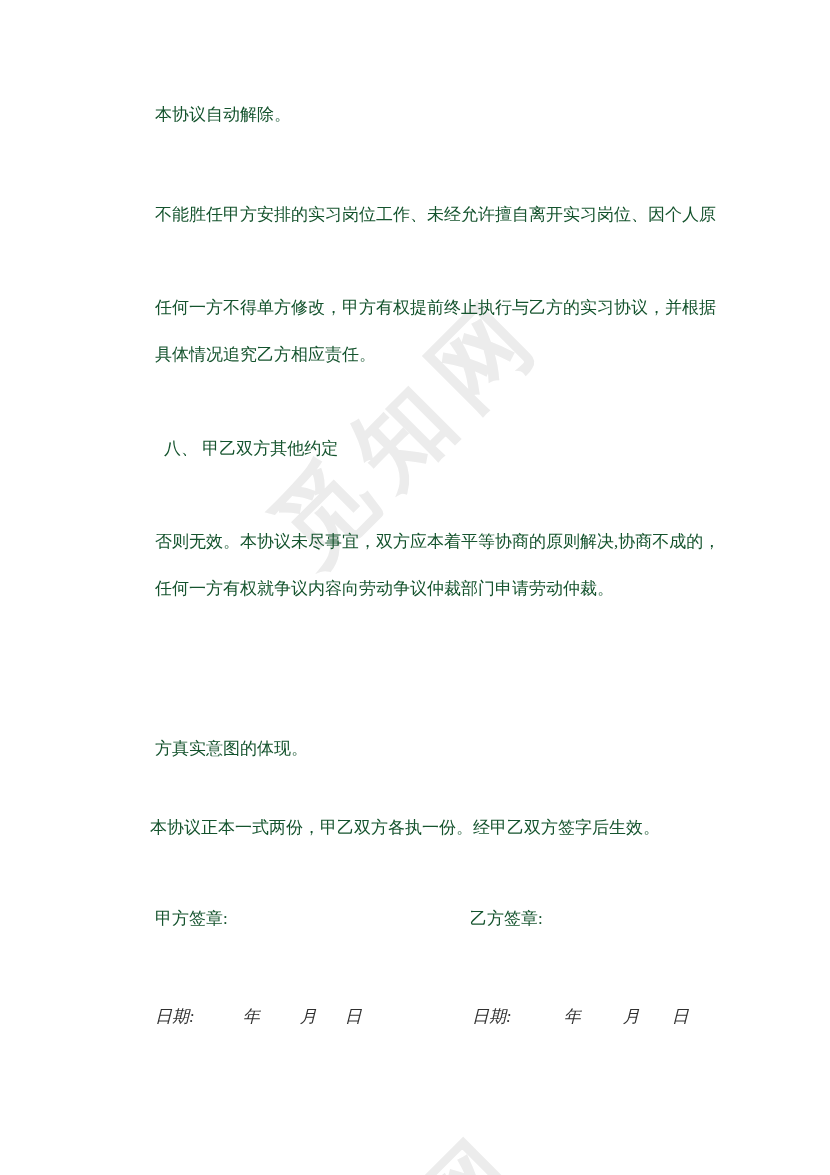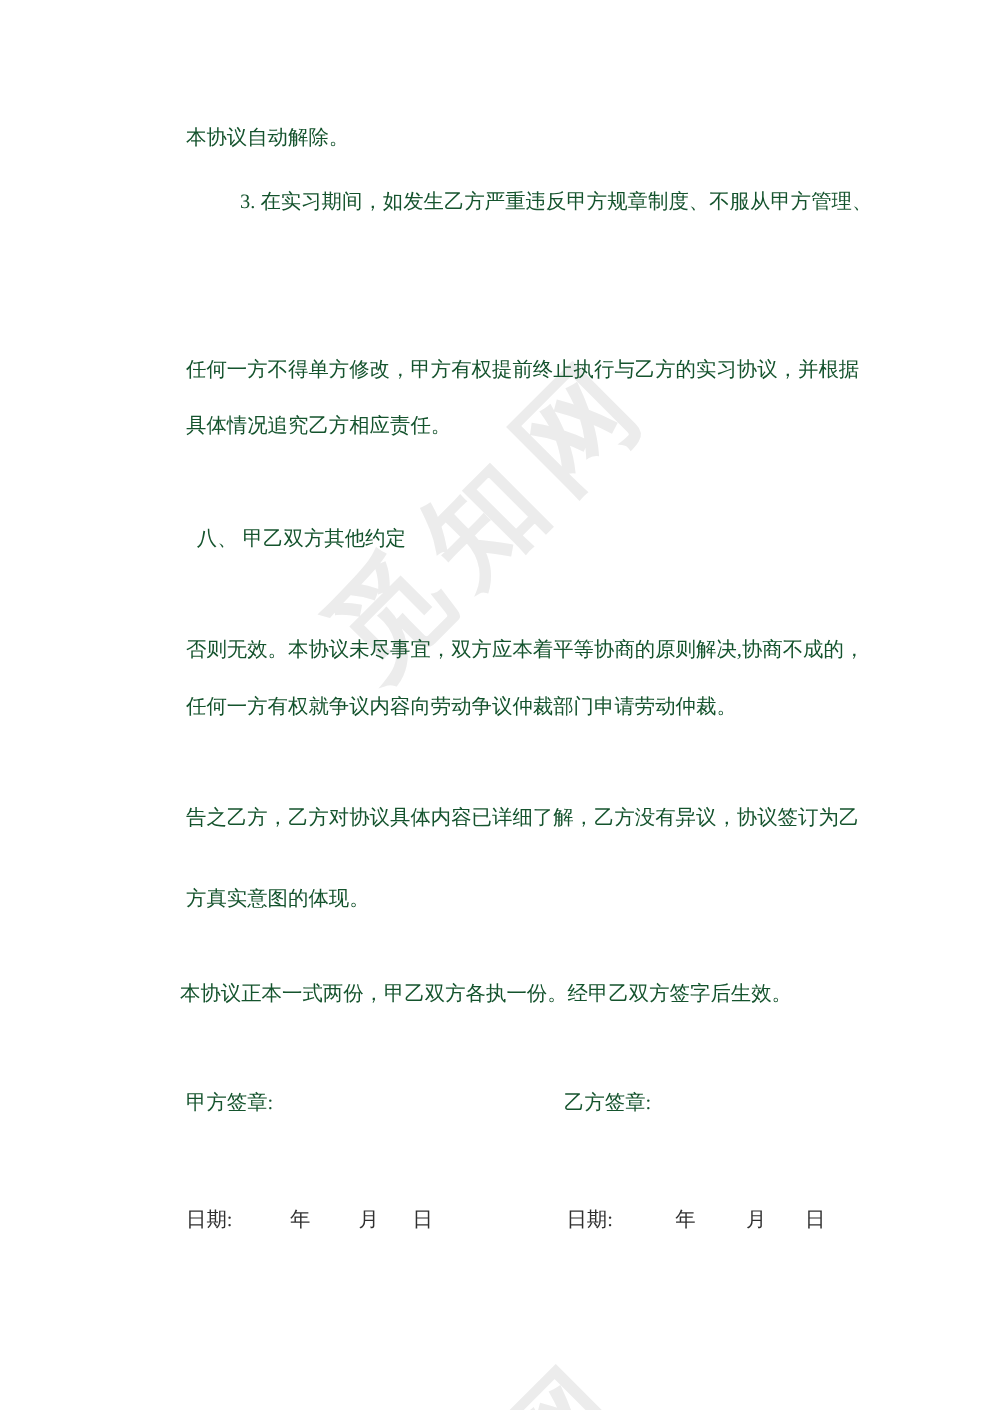--- a/index.html
+++ b/index.html
@@ -19,47 +19,46 @@
     user-select:none;pointer-events:none;
   }
   .wm-main{left:408px;top:430px;}
   .wm-bottom{left:394px;top:1266px;}
   .line{
     position:absolute;z-index:1;
     font-size:17px;line-height:1.25;color:#14532d;white-space:pre;
   }
   .date-group{
     position:absolute;z-index:1;display:flex;align-items:baseline;
-    font-size:17px;color:#2f2f2f;white-space:pre;
+    font-size:17px;color:#2f2f2f;white-space:pre;font-style:italic;
   }
   .dga .dg-year{margin-left:48px;}
   .dga .dg-month{margin-left:40px;}
   .dga .dg-day{margin-left:28px;}
   .dgb .dg-year{margin-left:52px;}
   .dgb .dg-month{margin-left:42px;}
   .dgb .dg-day{margin-left:32px;}
 </style>
 </head>
 <body>
 
 <div class="page">
 
   <div class="watermark wm-main">觅知网</div>
   <div class="watermark wm-bottom">觅知网</div>
 
   <div class="line" style="left:155px;top:104px">本协议自动解除。</div>
-  <div class="line" style="left:200px;top:157px">3. 在实习期间，如发生乙方严重违反甲方规章制度、不服从甲方管理、</div>
+  <div class="line" style="left:155px;top:204px">不能胜任甲方安排的实习岗位工作、未经允许擅自离开实习岗位、因个人原</div>
   <div class="line" style="left:155px;top:297px">任何一方不得单方修改，甲方有权提前终止执行与乙方的实习协议，并根据</div>
   <div class="line" style="left:155px;top:344px">具体情况追究乙方相应责任。</div>
 
   <div class="line" style="left:164px;top:438px">八、 甲乙双方其他约定</div>
 
   <div class="line" style="left:155px;top:578px">任何一方有权就争议内容向劳动争议仲裁部门申请劳动仲裁。</div>
   <div class="line" style="left:155px;top:531px">否则无效。本协议未尽事宜，双方应本着平等协商的原则解决,协商不成的，</div>
-  <div class="line" style="left:155px;top:671px">告之乙方，乙方对协议具体内容已详细了解，乙方没有异议，协议签订为乙</div>
   <div class="line" style="left:155px;top:738px">方真实意图的体现。</div>
 
   <div class="line" style="left:150px;top:817px">本协议正本一式两份，甲乙双方各执一份。经甲乙双方签字后生效。</div>
 
   <div class="line" style="left:155px;top:908px">甲方签章:</div>
   <div class="line" style="left:470px;top:908px">乙方签章:</div>
 
   <div class="date-group dga" style="left:155px;top:1005px">
     <span class="dg-label">日期:</span>
     <span class="dg-year">年</span>

